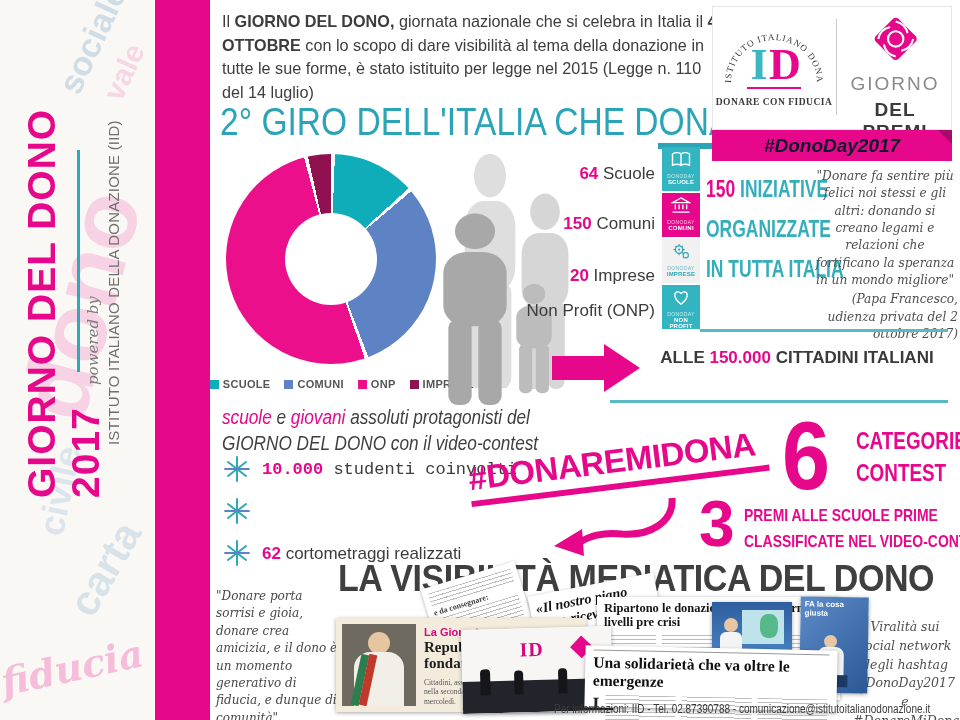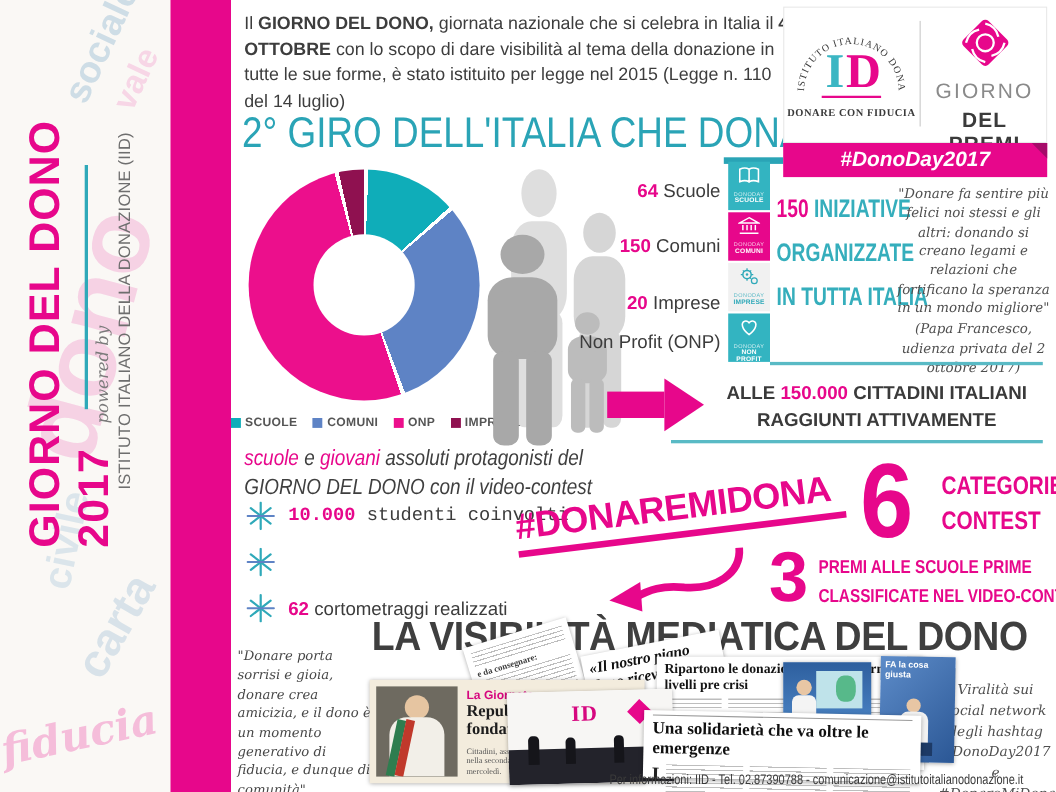--- a/index.html
+++ b/index.html
@@ -9,21 +9,21 @@
   .nowrap{white-space:nowrap;}
   .mag{color:#e7078b;}
   .cx{transform-origin:left top;}
   
   .sidebar{position:absolute;left:0;top:0;width:158px;height:720px;background:#faf8f5;overflow:hidden;}
   .wm{position:absolute;font-weight:700;pointer-events:none;white-space:nowrap;}
   .vtext{writing-mode:vertical-rl;transform:rotate(180deg);}
   .vbar{position:absolute;left:155px;top:0;width:55px;height:720px;background:#e7078b;}
   
   .logo-card{position:absolute;left:712px;top:6px;width:240px;height:124px;background:#fff;border:1px solid #e8e8e8;box-sizing:border-box;}
-  .banner{position:absolute;left:712px;top:130px;width:240px;height:31px;background:#e7078b;color:#ffffff;
+  .banner{position:absolute;left:712px;top:130px;width:240px;height:31px;background:#e7078b;color:#0f172a;
           font-weight:700;font-style:italic;font-size:19px;text-align:center;line-height:31px;}
   .banner::after{content:"";position:absolute;right:0;top:0;border-left:14px solid transparent;border-top:14px solid #a50b69;}
   
   .donut{position:absolute;left:226px;top:154px;width:210px;height:210px;border-radius:50%;}
   .donut::after{content:"";position:absolute;inset:0;margin:auto;width:92px;height:92px;border-radius:50%;background:#fff;}
   .legend{position:absolute;left:220px;top:378px;width:244px;display:flex;justify-content:center;gap:14px;}
   .legend .it{display:flex;align-items:center;gap:4px;font-size:11px;color:#555;font-weight:600;letter-spacing:.3px;}
   .sw{width:9px;height:9px;display:inline-block;}
   
   .stat{position:absolute;left:440px;width:215px;text-align:right;font-size:17px;color:#3c3c3c;}
@@ -192,29 +192,28 @@
   </div>
 
   <div class="abs cond nowrap" style="left:706px;top:176px;font-size:23px;color:#35aebc;transform:scaleX(.76);">
     <span class="mag">150</span><span> INIZIATIVE</span>
   </div>
   <div class="abs cond nowrap" style="left:706px;top:216px;font-size:23px;color:#35aebc;transform:scaleX(.76);">ORGANIZZATE</div>
   <div class="abs cond nowrap" style="left:706px;top:256px;font-size:23px;color:#35aebc;transform:scaleX(.76);">IN TUTTA ITALIA</div>
 
   <div class="abs script" style="left:812px;top:168px;width:146px;text-align:center;font-size:12.2px;line-height:1.42;color:#4f4f4f;">
     <div>"Donare fa sentire più felici noi stessi e gli altri: donando si creano legami e relazioni che fortificano la speranza in un mondo migliore"</div>
-    <div style="margin-top:2px;">(Papa Francesco, udienza privata del 2 ottobre 2017)</div>
+    <div style="margin-top:2px;text-align:right;">(Papa Francesco, udienza privata del 2 ottobre 2017)</div>
   </div>
   <div class="abs" style="left:700px;top:329px;width:248px;height:3px;background:#59bac5;"></div>
 
   <div class="abs" style="left:552px;top:356px;width:52px;height:24px;background:#e7078b;"></div>
   <div class="abs" style="left:604px;top:344px;width:0;height:0;border-top:24px solid transparent;border-bottom:24px solid transparent;border-left:36px solid #e7078b;"></div>
   <div class="abs" style="left:642px;top:346px;width:310px;text-align:center;font-weight:700;font-size:17px;line-height:24px;color:#3a3a3a;">
     <div><span>ALLE </span><span class="mag">150.000</span><span> CITTADINI ITALIANI</span></div>
-    <div>RAGGIUNTI ATTIVAMENTE</div>
   </div>
   <div class="abs" style="left:610px;top:400px;width:338px;height:3px;background:#59bac5;"></div>
 
   <div class="abs cx nowrap" style="left:222px;top:406px;font-size:20px;font-style:italic;color:#3f3f3f;transform:scaleX(.86);">
     <span class="mag">scuole</span><span> e </span><span class="mag">giovani</span><span> assoluti protagonisti del</span>
   </div>
   <div class="abs cx nowrap" style="left:222px;top:432px;font-size:20px;font-style:italic;color:#3f3f3f;transform:scaleX(.86);">GIORNO DEL DONO con il video-contest</div>
 
   <svg class="abs" viewBox="0 0 26 26" style="left:224px;top:456px;width:26px;height:26px;">
       <use href="#star-shape"></use>

